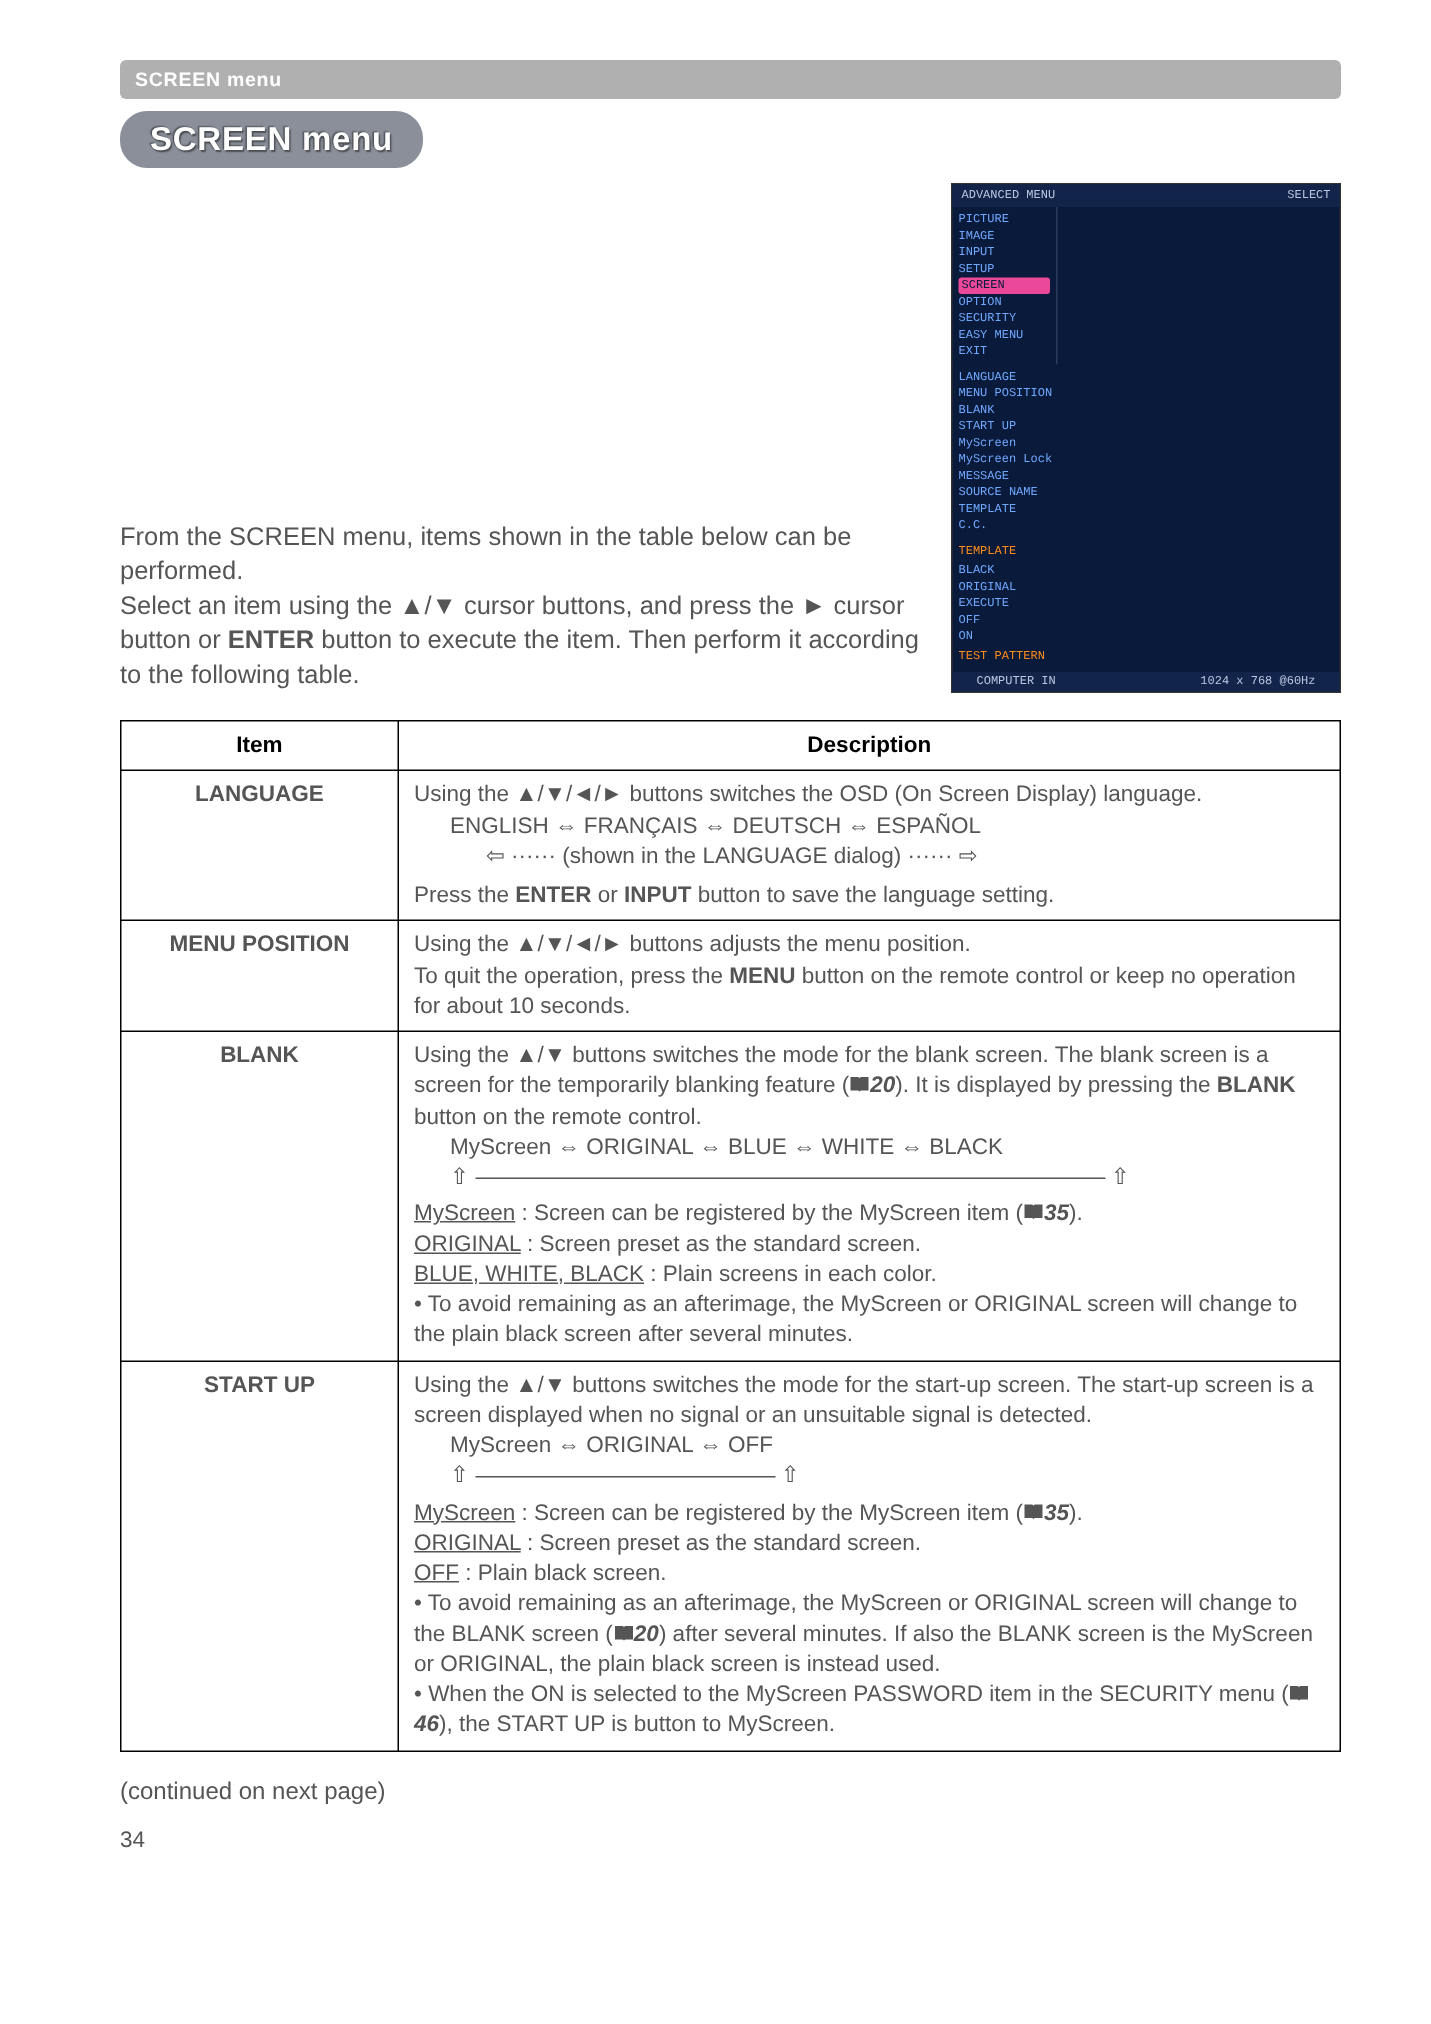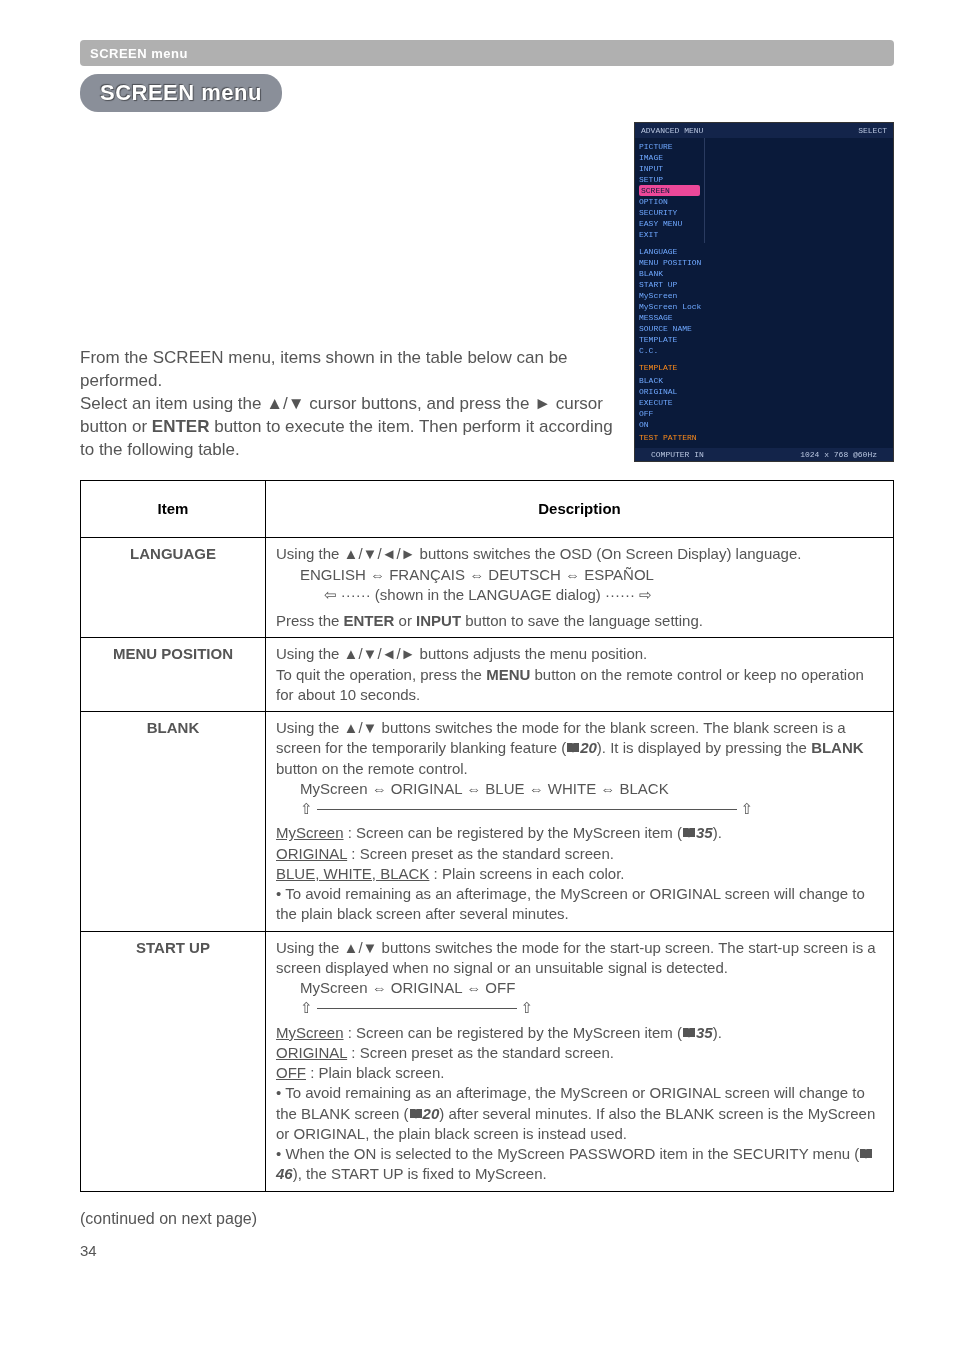--- a/index.html
+++ b/index.html
@@ -114,21 +114,21 @@
     padding: 6px 10px;
     font-size: 15px;
     color: #555;
     line-height: 1.35;
   }
   table.main th {
     background: #fff;
     text-align: center;
     font-weight: bold;
     color: #000;
-    padding: 18px;
+    padding: 6px;
   }
   .rowlabel {
     width: 185px;
     text-align: center;
     vertical-align: middle;
     font-weight: bold;
     color: #000;
   }
   .indent { padding-left: 24px; display: block; }
   .seq-line {
@@ -289,21 +289,21 @@
       <span class="u">MyScreen</span><span> : Screen can be registered by the MyScreen item (</span><svg class="book-icon" viewBox="0 0 14 12">
             <path d="M1 1h5c.5 0 1 .5 1 1v9c0-.5-.5-1-1-1H1V1zm12 0H8c-.5 0-1 .5-1 1v9c0-.5.5-1 1-1h5V1z" fill="#555"></path>
           </svg><b><i>35</i></b><span>).</span><br>
       <span class="u">ORIGINAL</span><span> : Screen preset as the standard screen.</span><br>
       <span class="u">OFF</span><span> : Plain black screen.</span><br>
       <span>• To avoid remaining as an afterimage, the MyScreen or ORIGINAL screen will change to the BLANK screen (</span><svg class="book-icon" viewBox="0 0 14 12">
             <path d="M1 1h5c.5 0 1 .5 1 1v9c0-.5-.5-1-1-1H1V1zm12 0H8c-.5 0-1 .5-1 1v9c0-.5.5-1 1-1h5V1z" fill="#555"></path>
           </svg><b><i>20</i></b><span>) after several minutes. If also the BLANK screen is the MyScreen or ORIGINAL, the plain black screen is instead used.</span><br>
       <span>• When the ON is selected to the MyScreen PASSWORD item in the SECURITY menu (</span><svg class="book-icon" viewBox="0 0 14 12">
             <path d="M1 1h5c.5 0 1 .5 1 1v9c0-.5-.5-1-1-1H1V1zm12 0H8c-.5 0-1 .5-1 1v9c0-.5.5-1 1-1h5V1z" fill="#555"></path>
-          </svg><b><i>46</i></b><span>), the START UP is fixed to MyScreen.</span>
+          </svg><b><i>46</i></b><span>), the START UP is button to MyScreen.</span>
     </td>
   </tr>
 </tbody>
   </table>
 
 <div class="cont">(continued on next page)</div>
 <div class="pageno">34</div>
 
 
 

